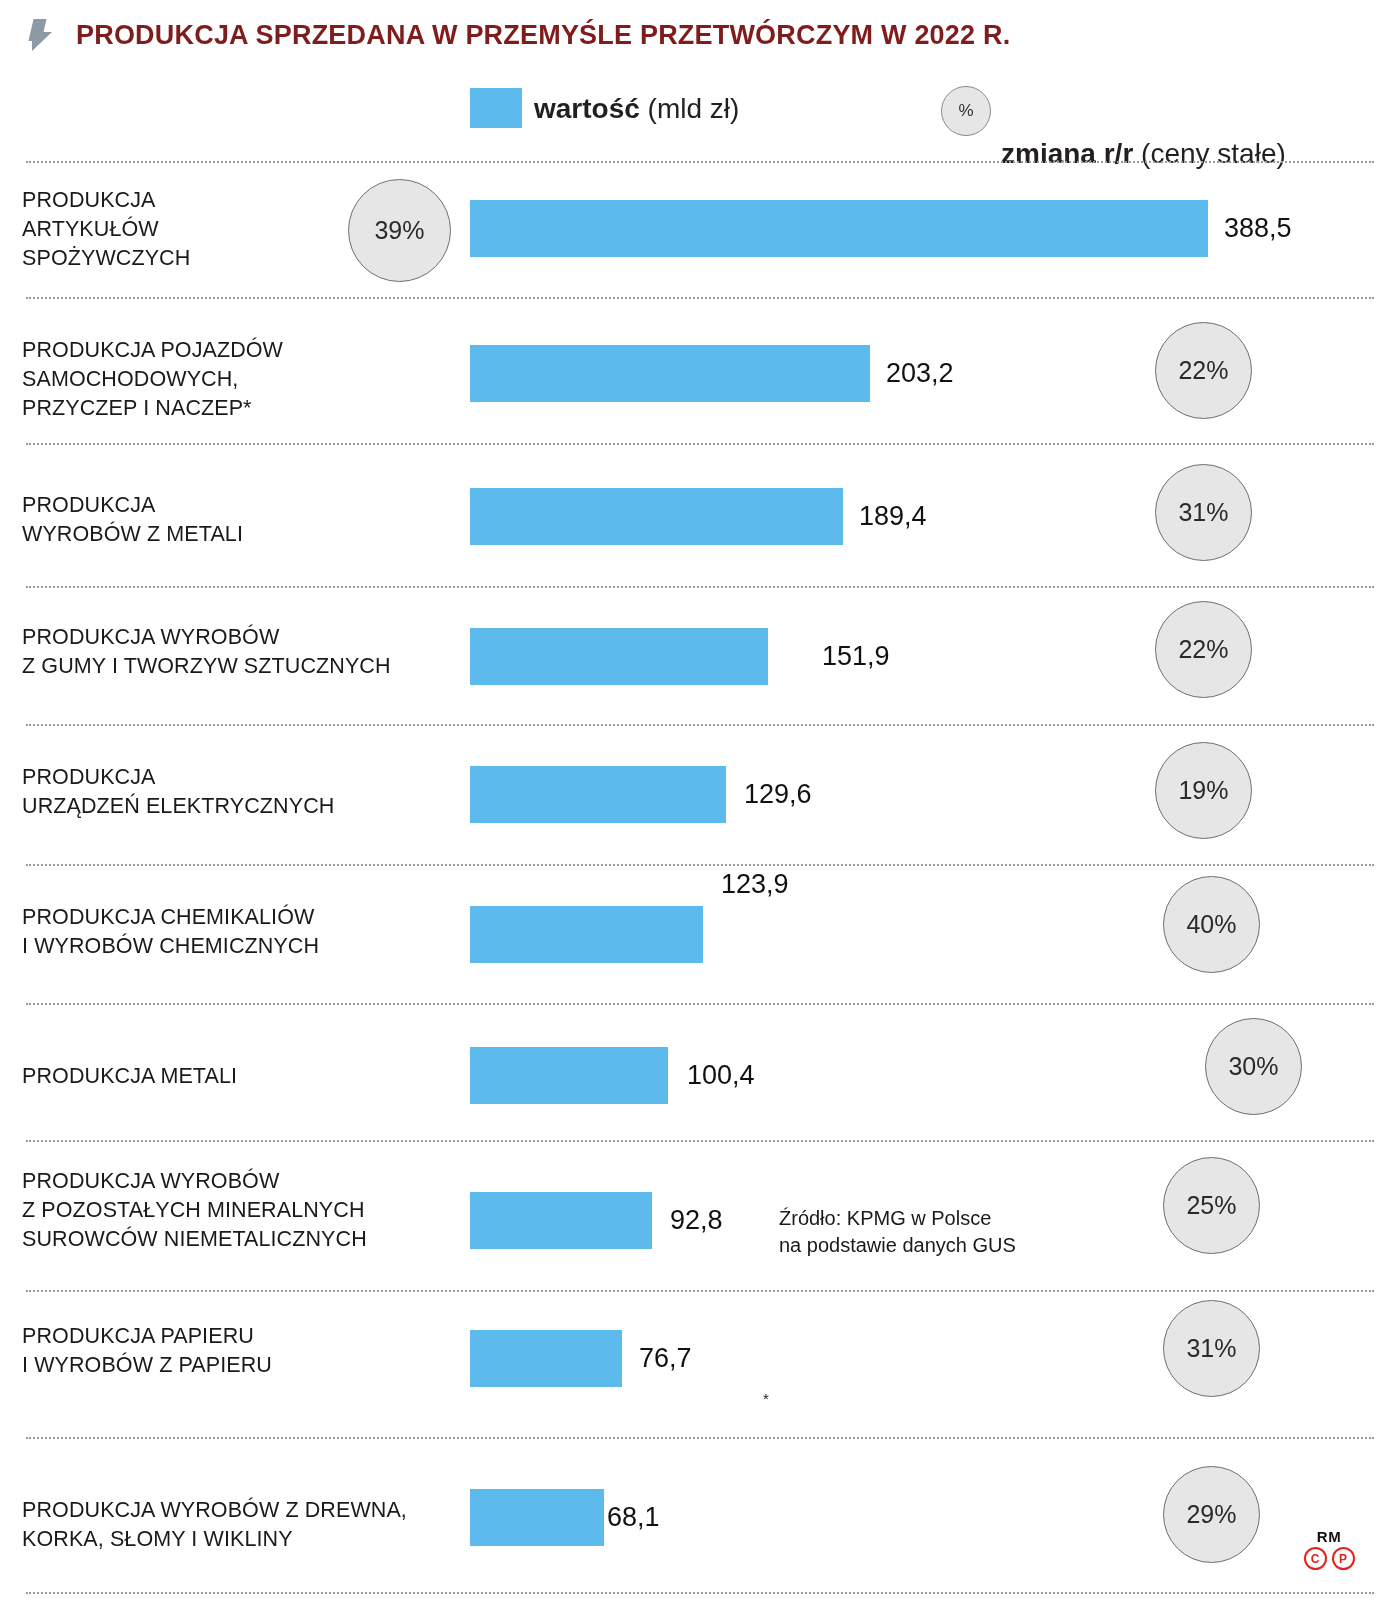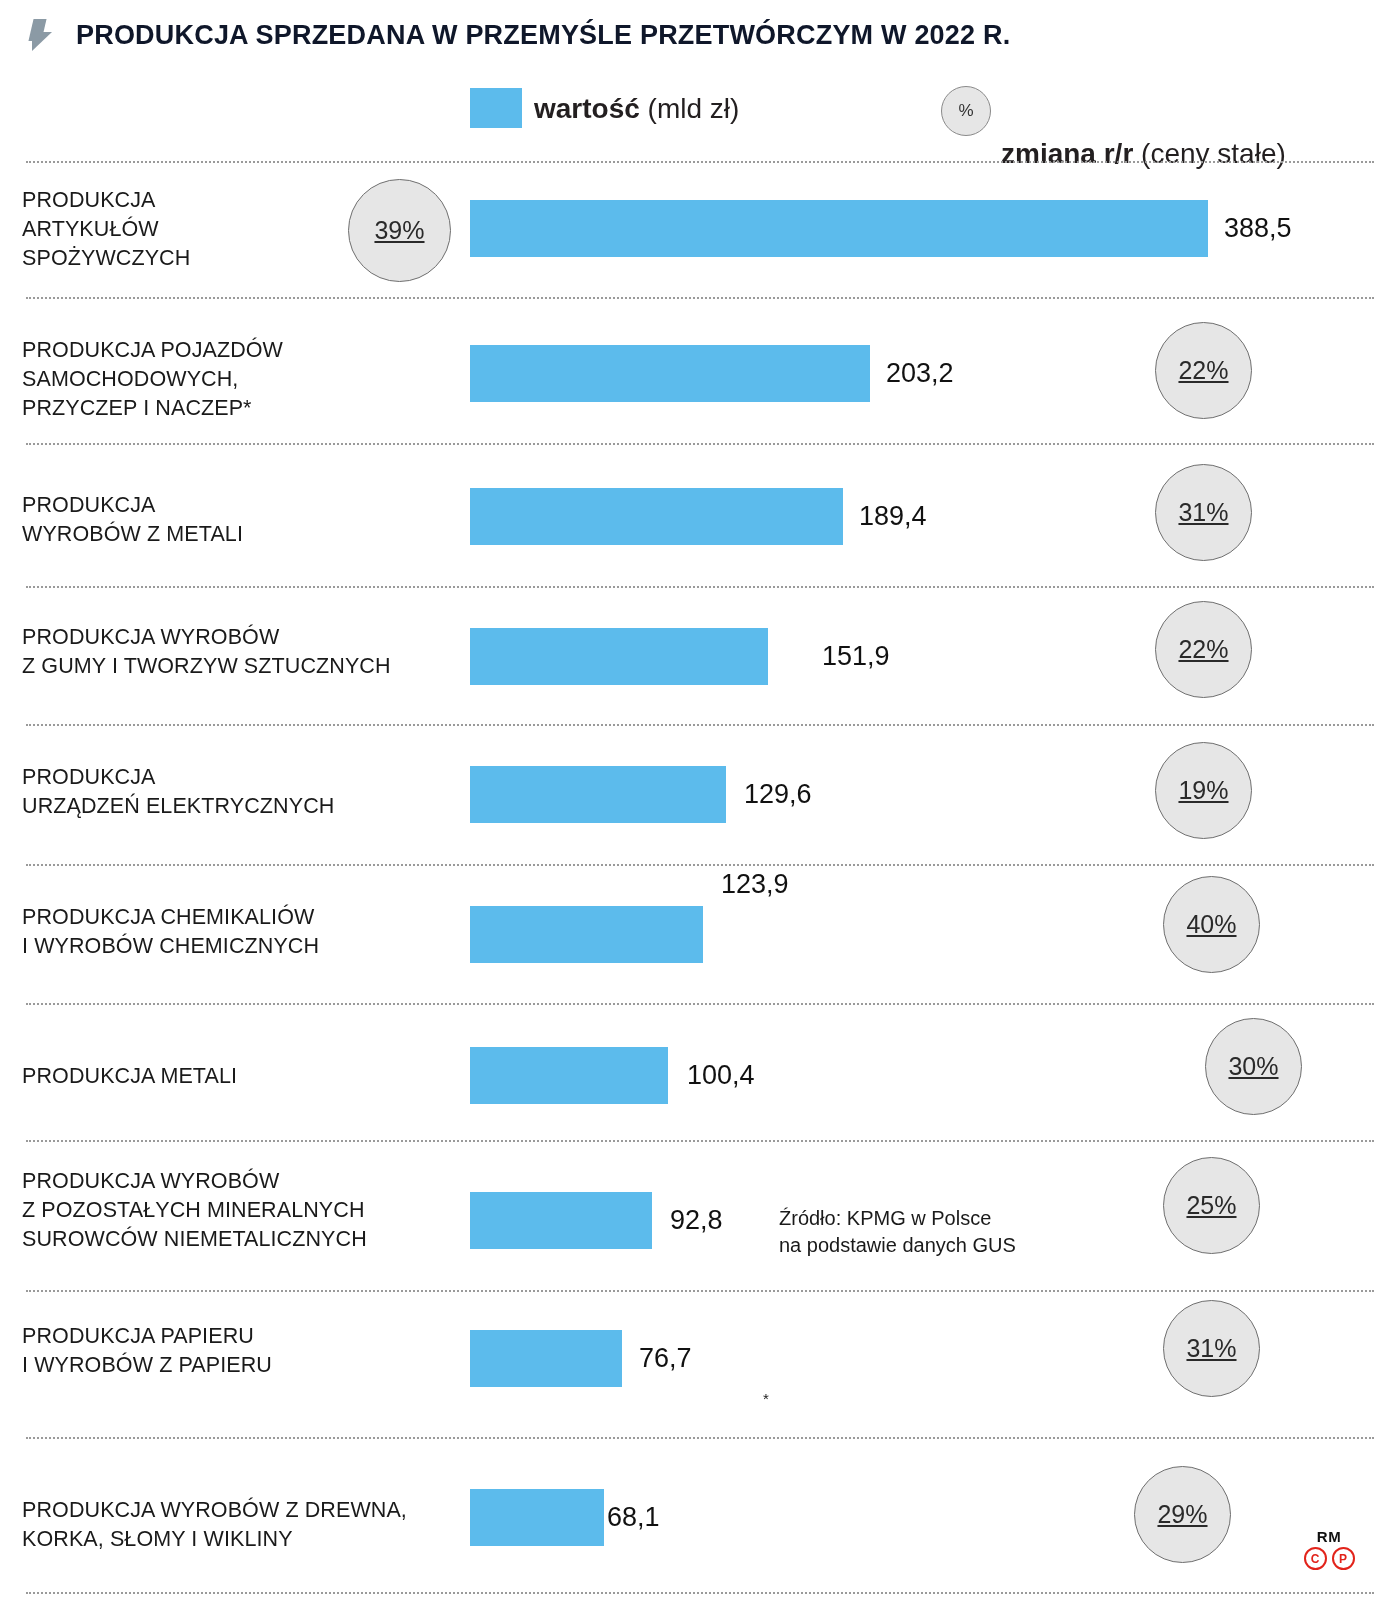--- a/index.html
+++ b/index.html
@@ -26,21 +26,21 @@
     background:#8b9aa5;transform:skewX(-13deg);
   }
   .arrow-icon .head{
     position:absolute;left:4px;top:14px;
     width:0;height:0;
     border-left:20px solid #8b9aa5;
     border-bottom:19px solid transparent;
   }
   .title{
     font-size:27px;font-weight:bold;letter-spacing:.2px;
-    color:#0f172a;white-space:nowrap;
+    color:#7f1d1d;white-space:nowrap;
   }
 
   
   .legend{
     position:absolute;left:0;top:78px;width:1400px;height:62px;
   }
   .legend-swatch{
     position:absolute;left:470px;top:88px;width:52px;height:40px;background:#5cbbec;
   }
   .legend-wartosc{
@@ -78,21 +78,21 @@
     position:absolute;background:#5cbbec;height:57px;
   }
   .bar-value{
     position:absolute;font-size:27px;font-weight:normal;color:#111;
     white-space:nowrap;
   }
   .pct-circle{
     position:absolute;border-radius:50%;
     background:#e6e6e6;border:1.6px solid #6f6f6f;
     display:flex;align-items:center;justify-content:center;
-    font-size:25px;color:#2a2a2a;text-decoration:underline;
+    font-size:25px;color:#2a2a2a;
   }
   .pct-circle.left{width:101px;height:101px;}
   .pct-circle.right{width:95px;height:95px;}
 
   
   .source-note{
     position:absolute;left:779px;
     font-size:20px;line-height:27px;white-space:pre-line;color:#1a1a1a;
   }
   .footnote-star{
@@ -223,21 +223,21 @@
     <div class="pct-circle right" style="left:1163px;top:1300px">31%</div>
   </div>
 
   <div class="footnote-star" style="top:1390px">*</div>
 
   <div class="row" style="top:0">
     <div class="row-label" style="top:1496px">  PRODUKCJA WYROBÓW Z DREWNA,
   KORKA, SŁOMY I WIKLINY</div>
     <div class="bar" style="left:470px;top:1489px;width:134px"></div>
     <div class="bar-value" style="left:607px;top:1502px">68,1</div>
-    <div class="pct-circle right" style="left:1134px;top:1466px">29%</div>
+    <div class="pct-circle right" style="left:1163px;top:1466px">29%</div>
   </div>
 
   <div class="logo">
     <div class="rm">RM</div>
     <div class="marks">
       <div class="mark">C</div>
       <div class="mark">P</div>
     </div>
   </div>
 

